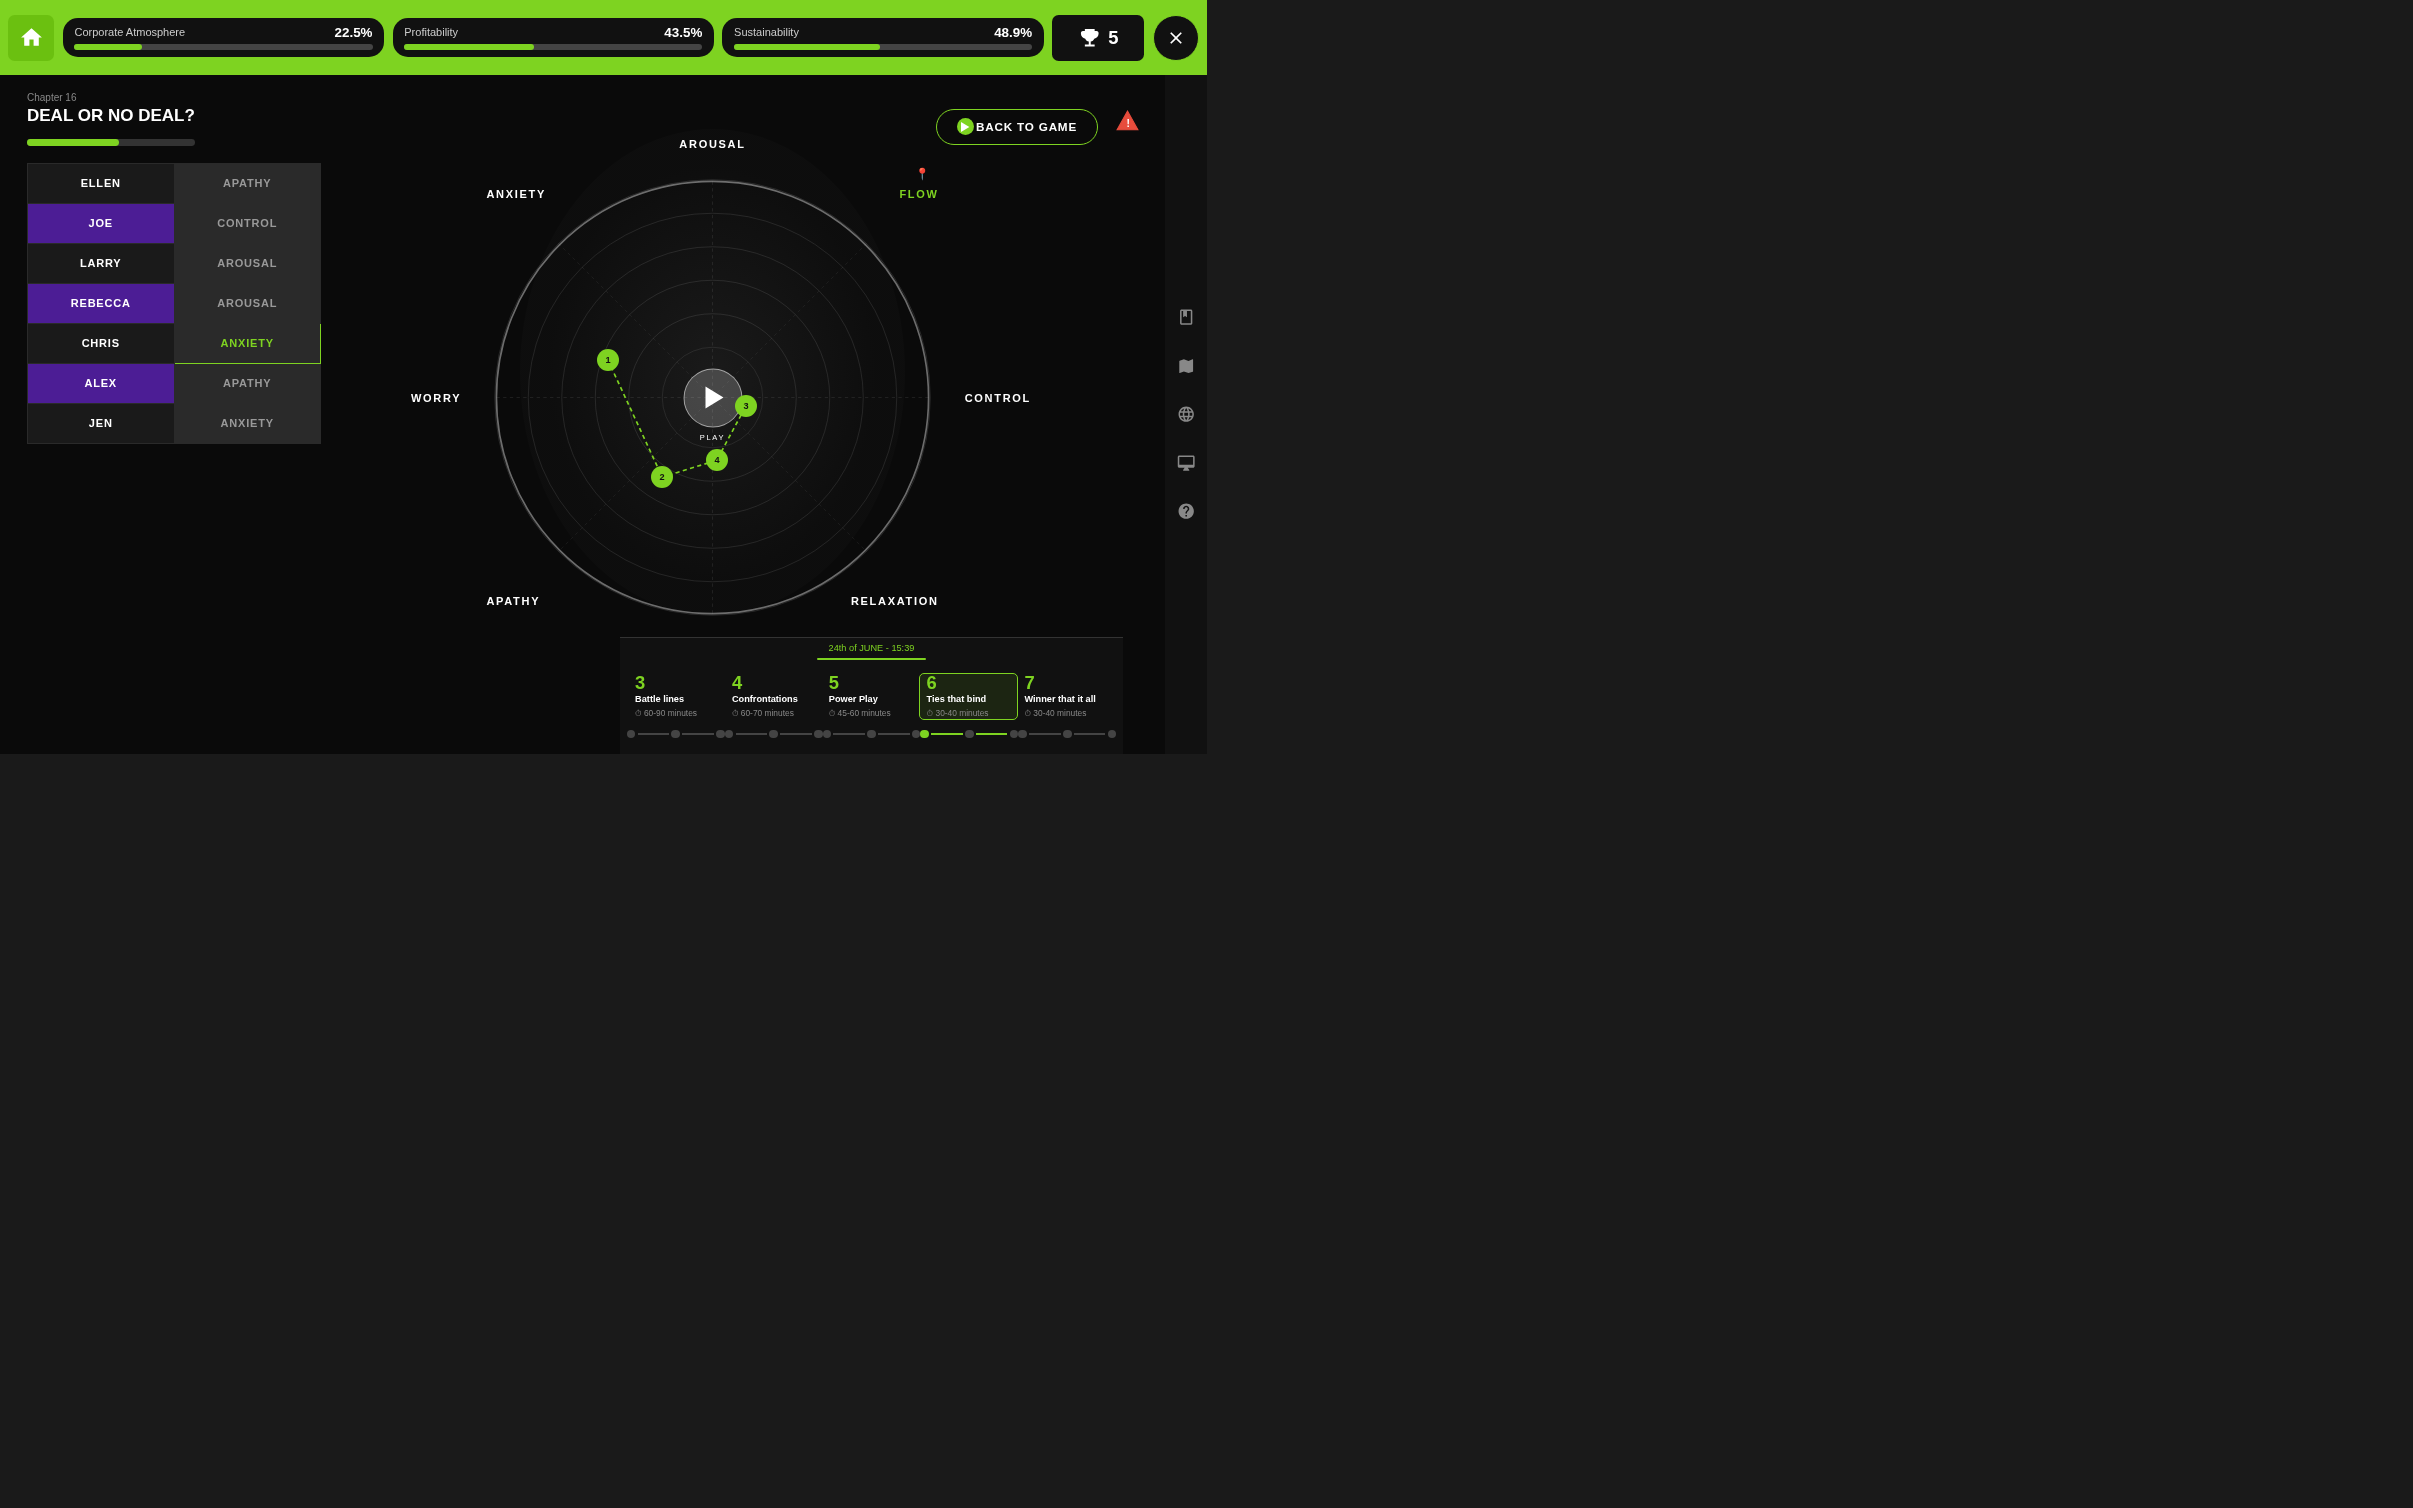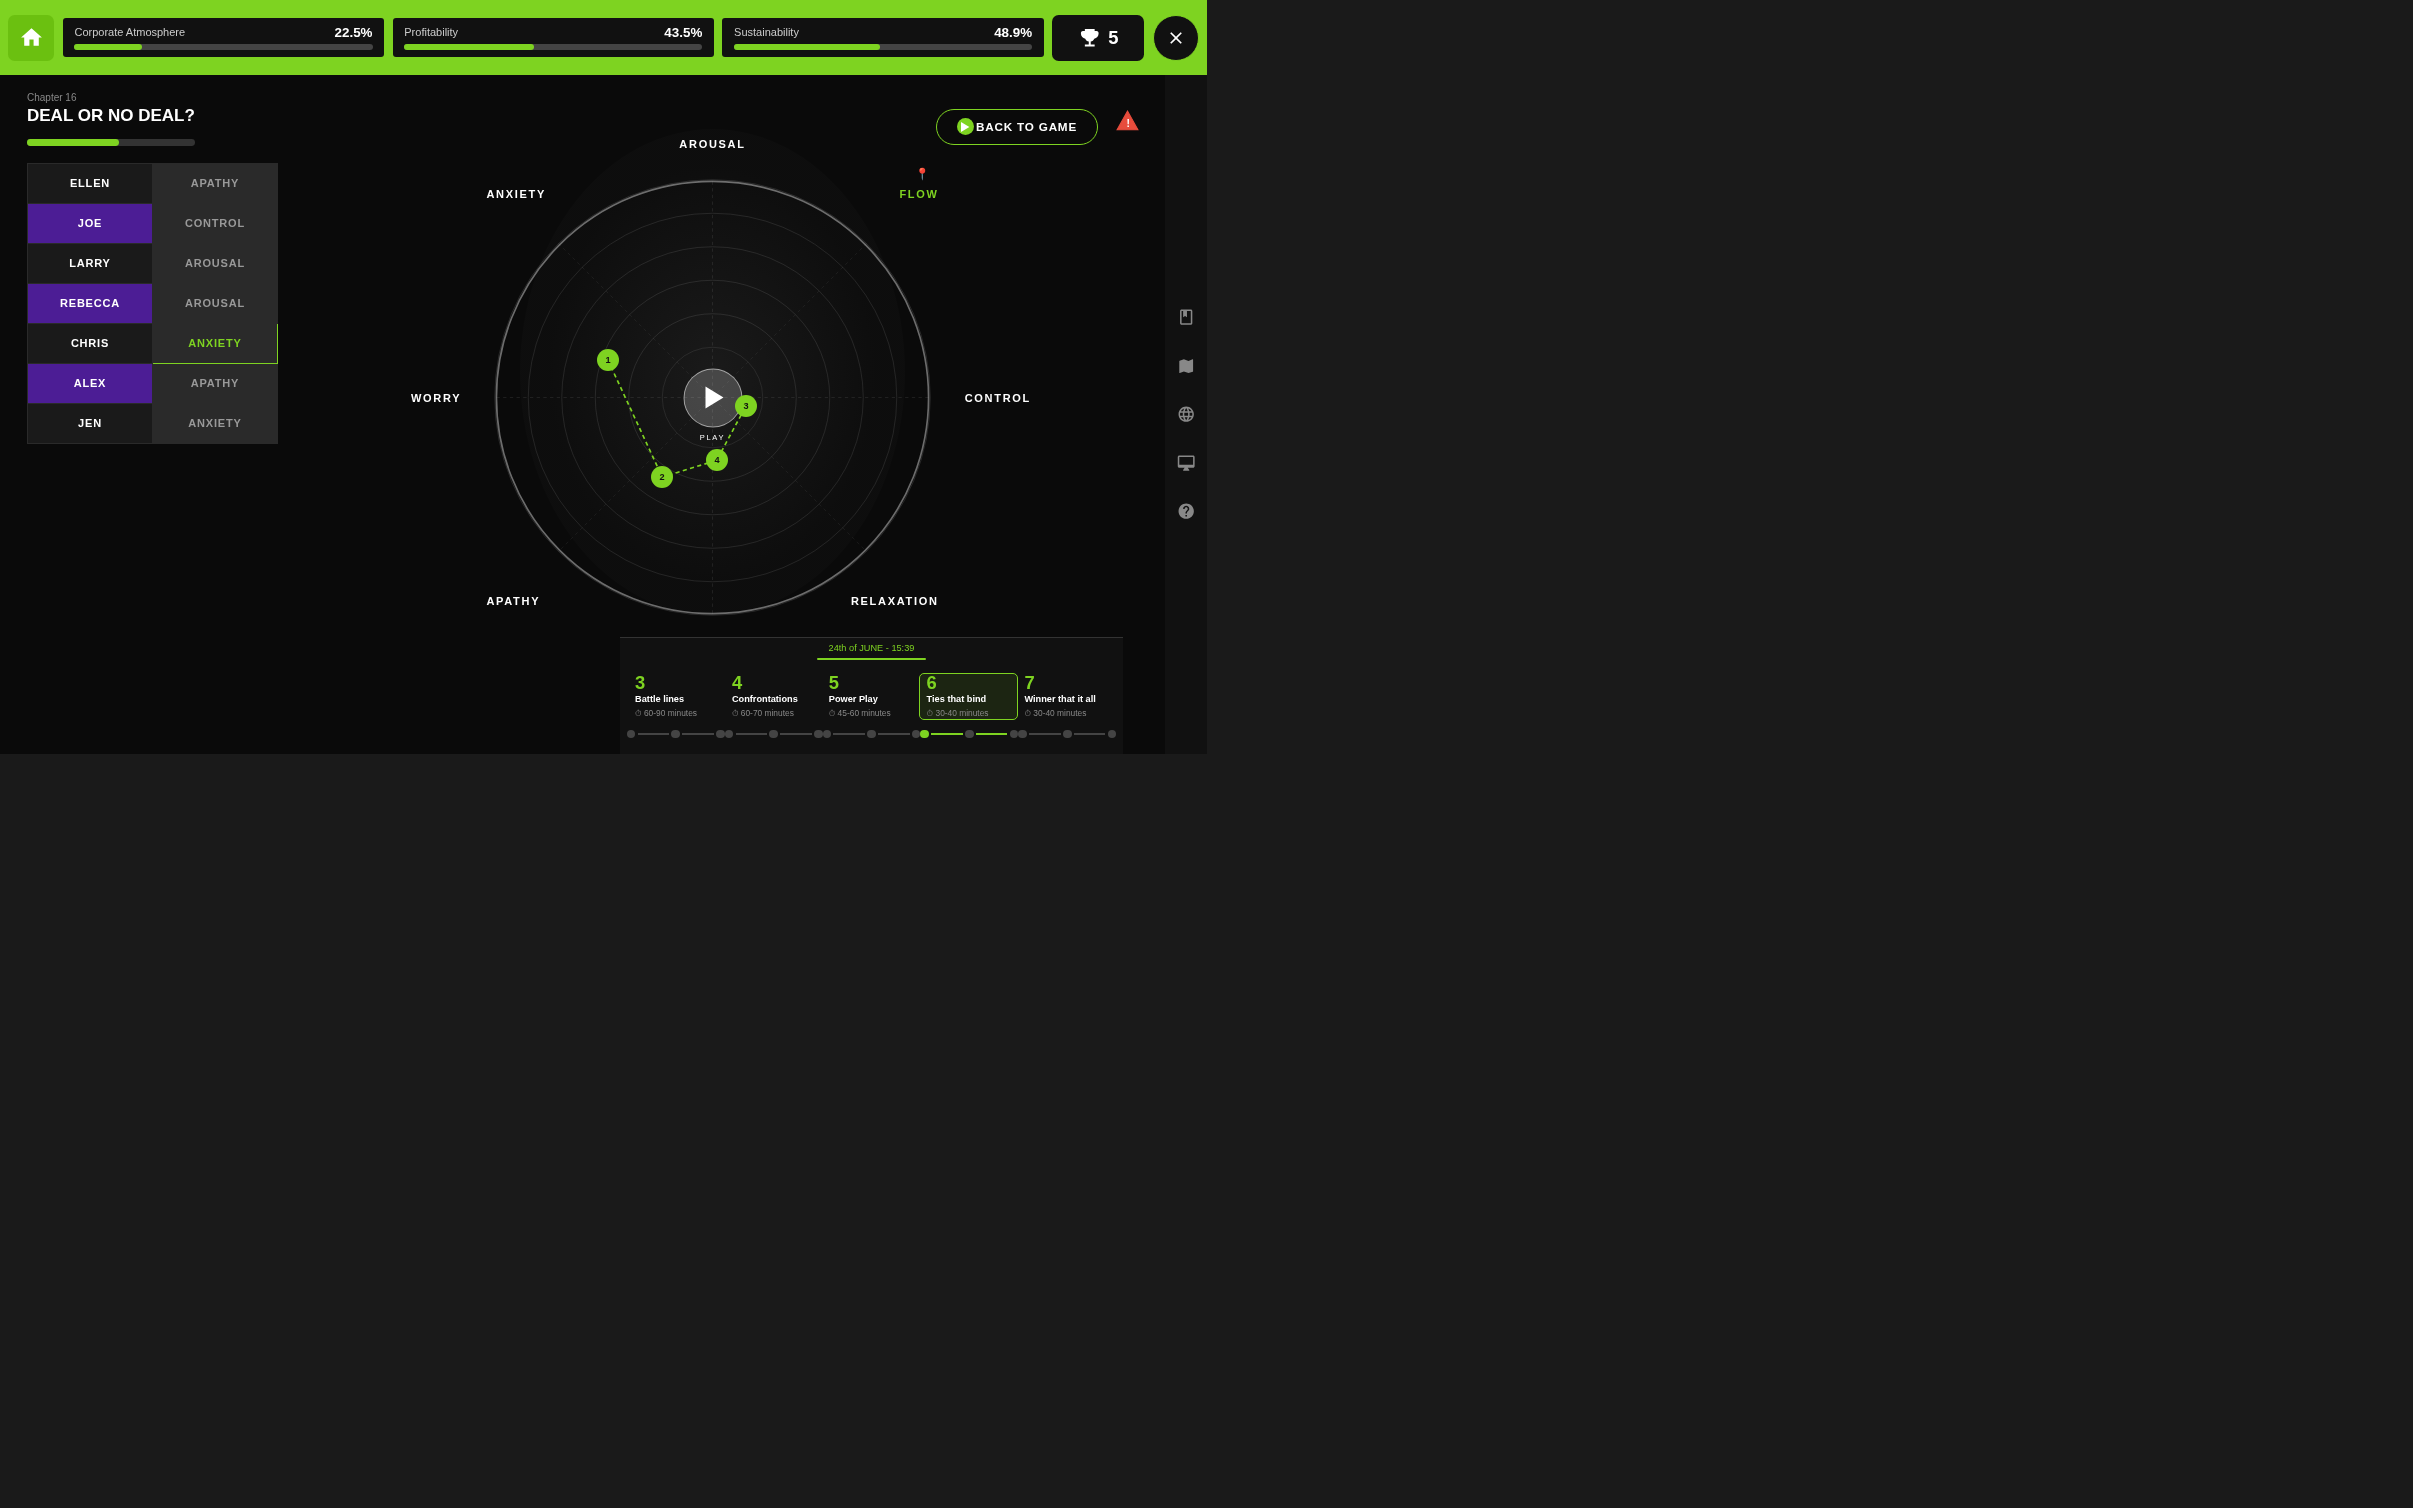--- a/index.html
+++ b/index.html
@@ -31,21 +31,21 @@
       border-radius: 6.7px;
       display: flex; align-items: center; justify-content: center;
       cursor: pointer;
       flex-shrink: 0;
     }
     .home-btn svg { width: 25px; height: 25px; fill: white; }
 
     .metric-card {
       flex: 1;
       background: #111;
-      border-radius: 3px;
+      border-radius: 15px;
       padding: 6.7px 11.7px;
       color: white;
       position: relative;
     }
     .metric-card-top {
       display: flex;
       justify-content: space-between;
       align-items: center;
       margin-bottom: 4.2px;
     }
@@ -147,21 +147,21 @@
       margin-bottom: 17px;
     }
     .progress-bar-fill {
       height: 100%;
       background: #7ed321;
       border-radius: 3.4px;
       width: 55%;
     }
 
     .people-table {
-      width: 251px;
+      width: 294px;
       border-collapse: collapse;
     }
     .people-table tr {
       height: 40px;
     }
     .people-table td {
       text-align: center;
       font-size: 11px;
       font-weight: bold;
       letter-spacing: 0.8px;

